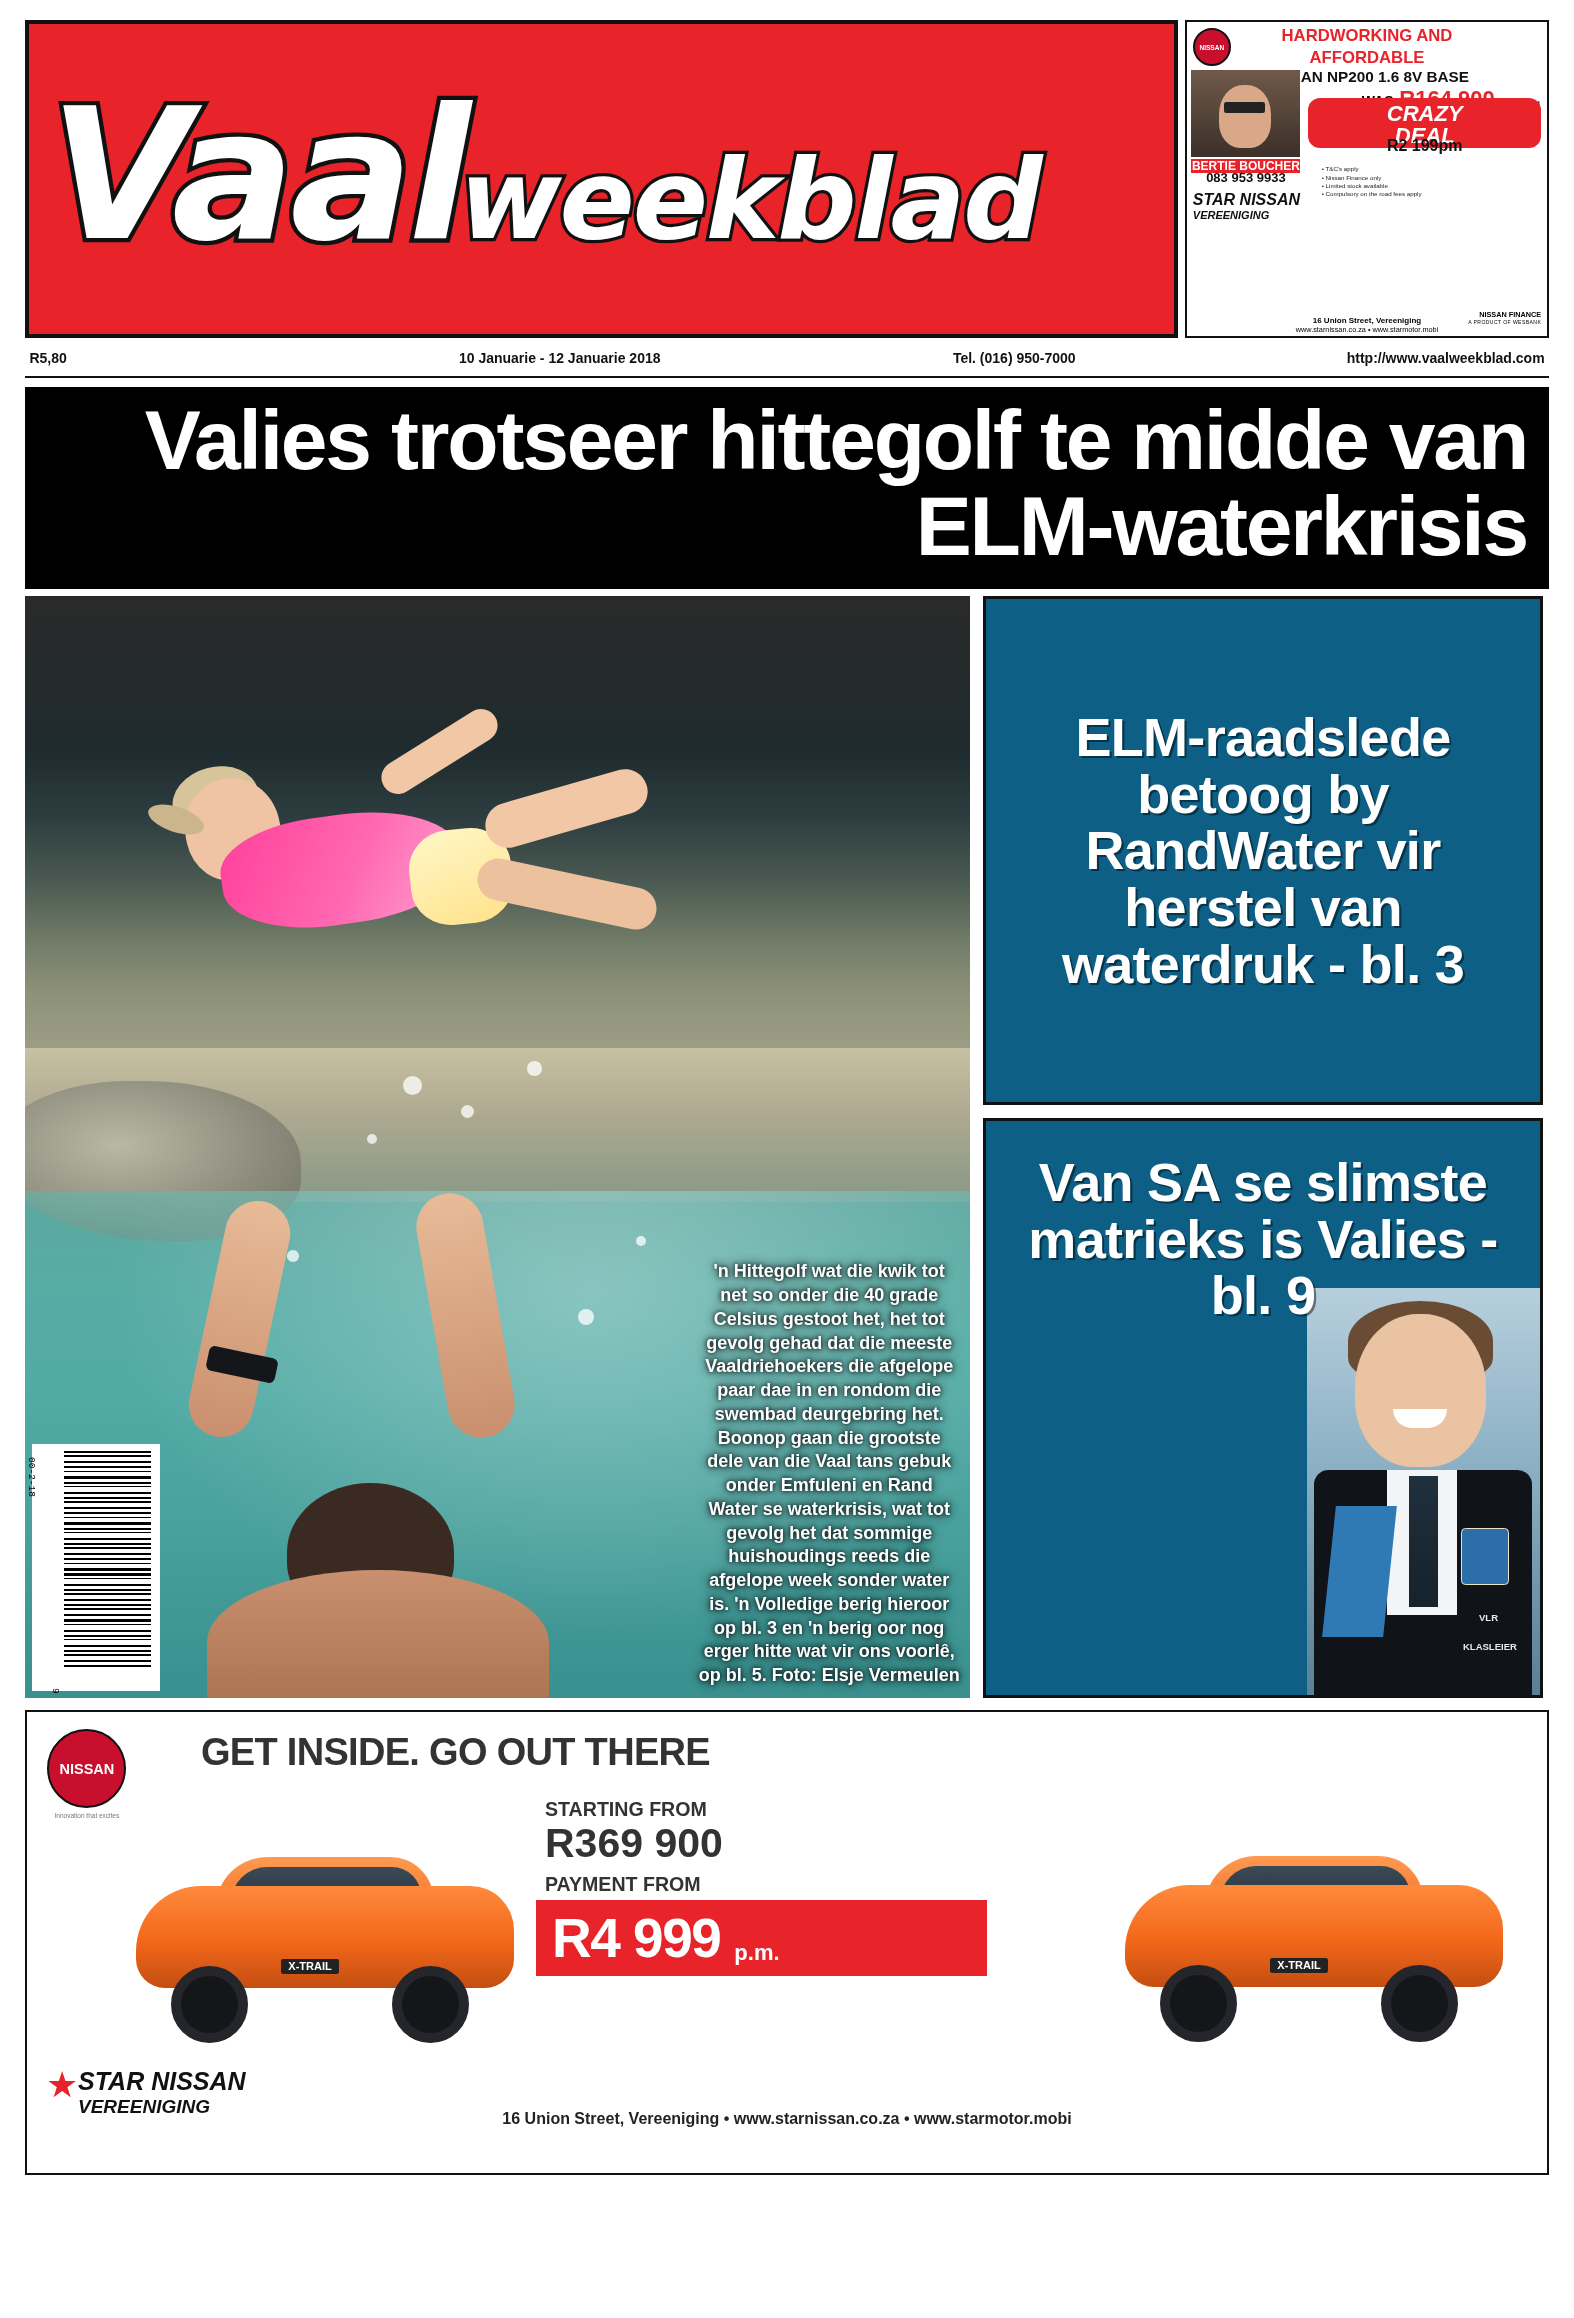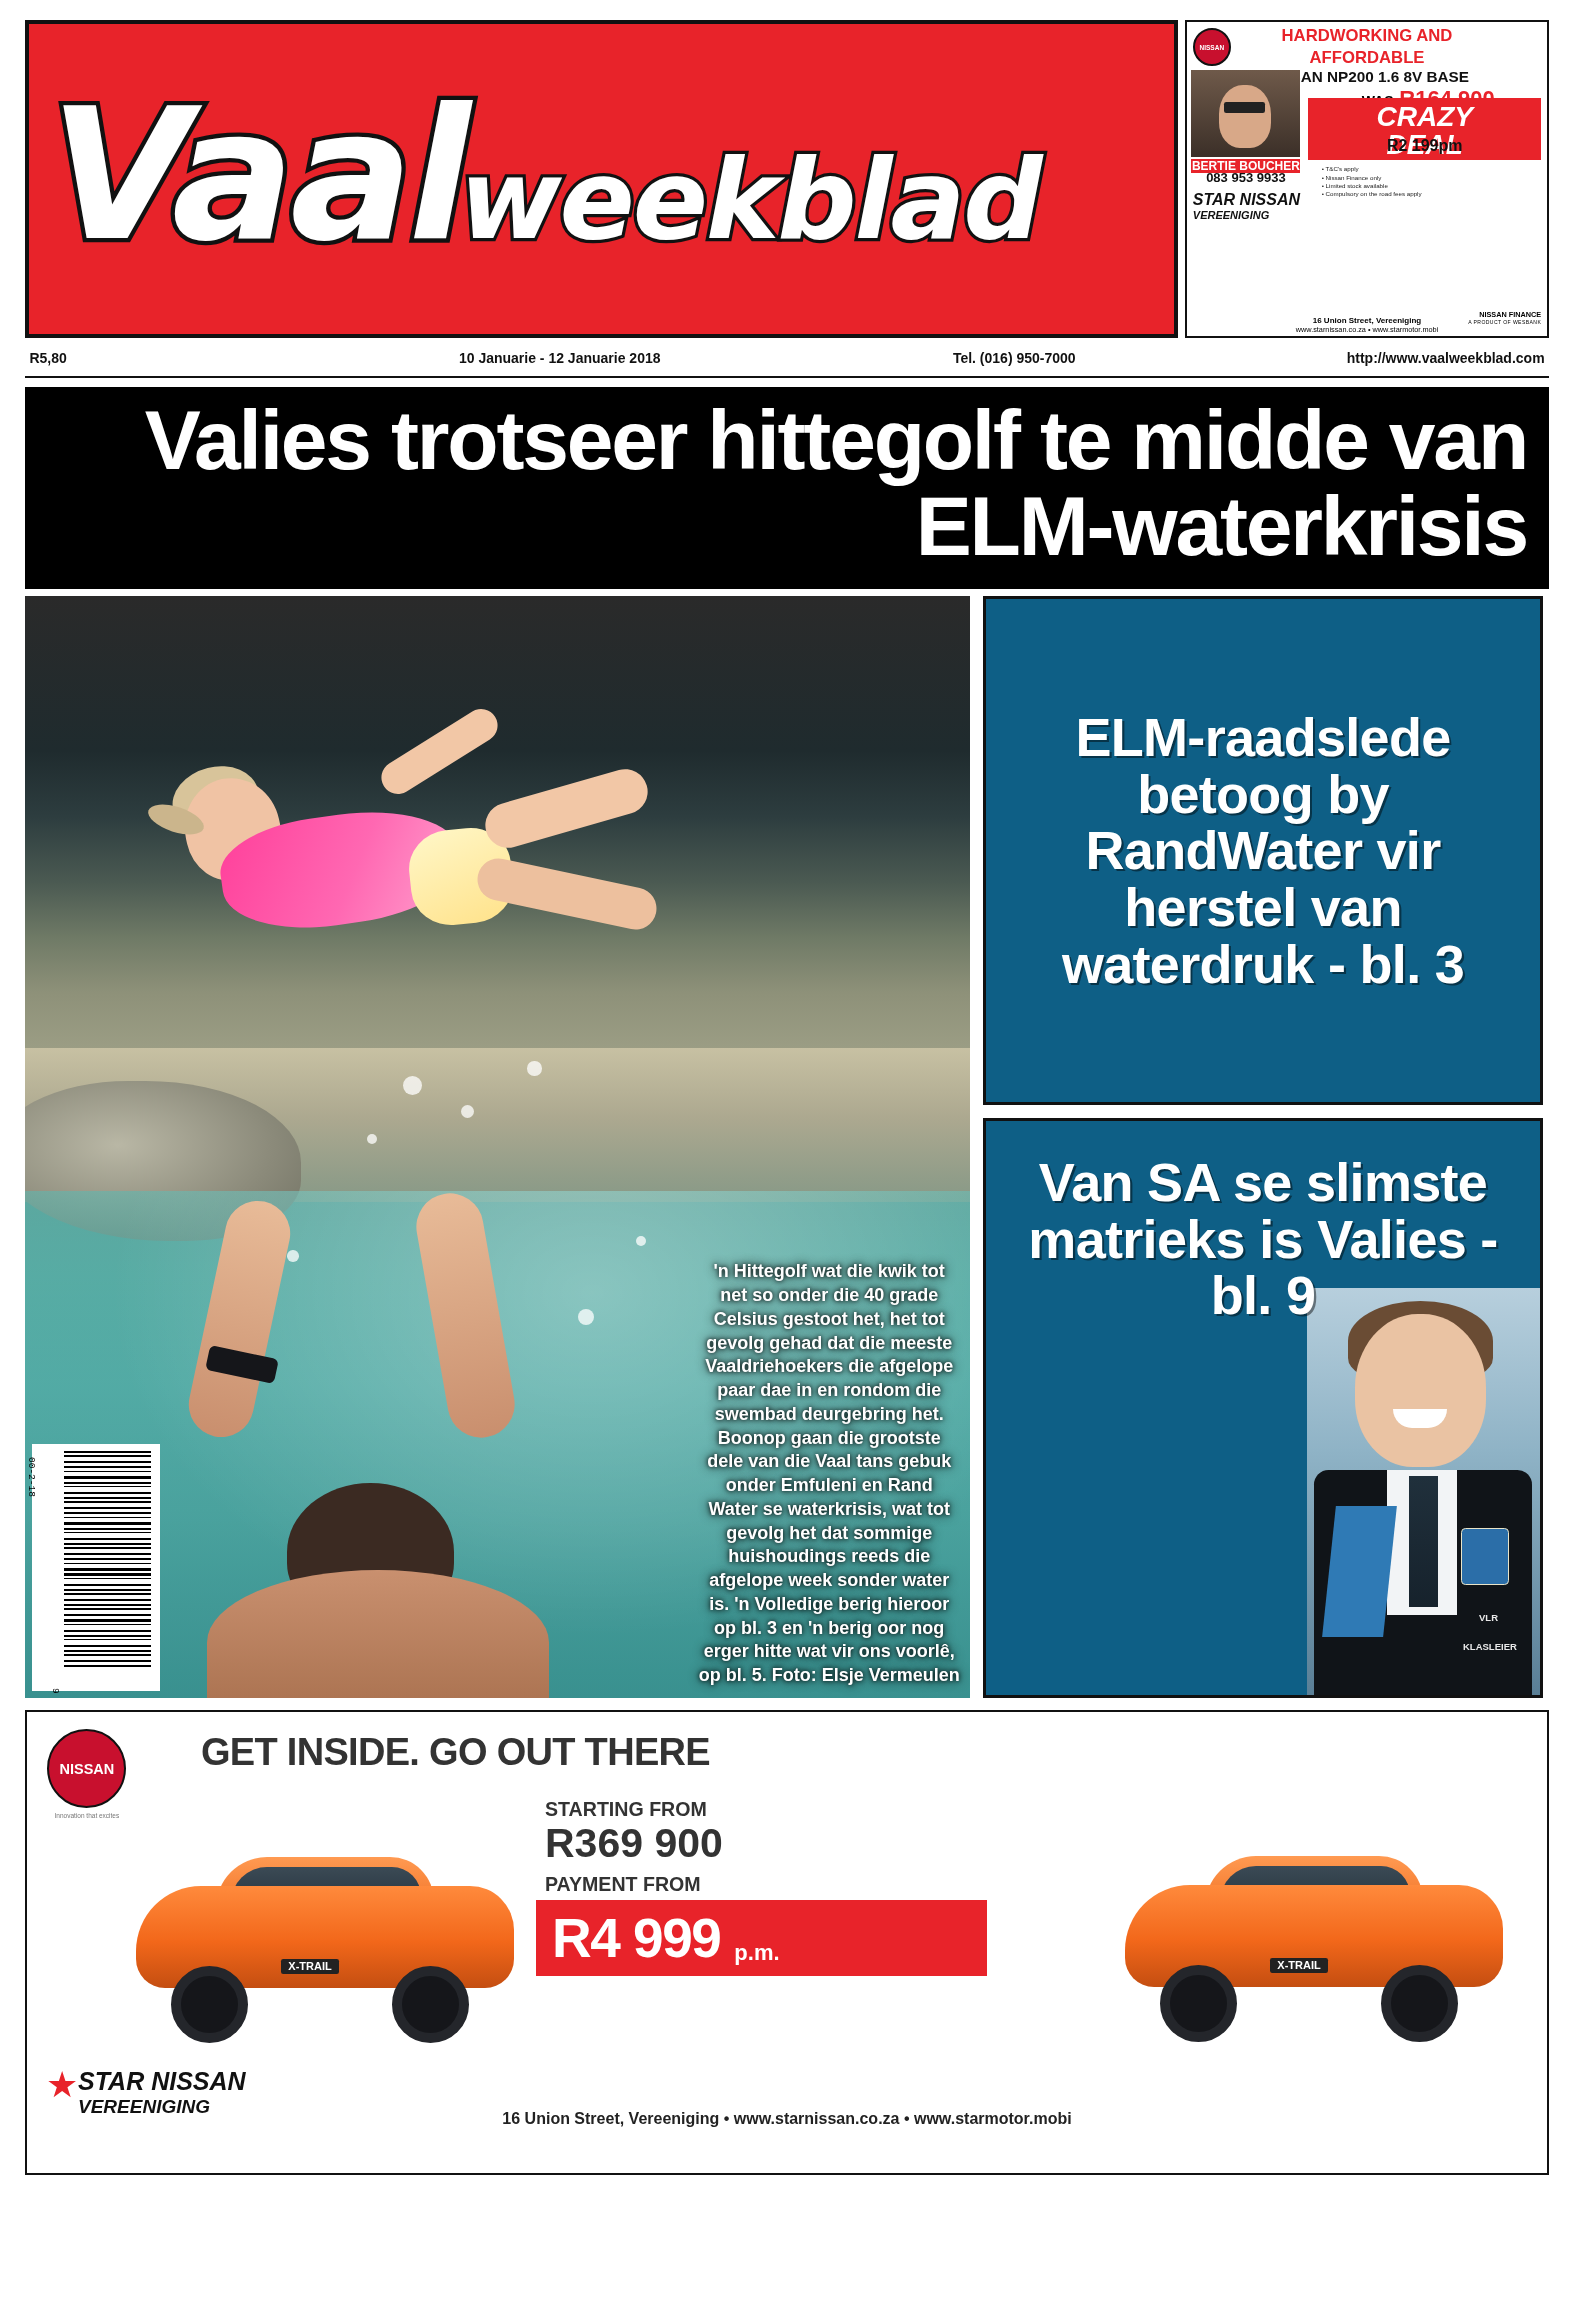--- a/index.html
+++ b/index.html
@@ -120,22 +120,23 @@
     position: absolute; left: 4.4px; top: 137px; width: 109px;
     background: #e8232a; color: #fff; font-weight: bold; font-size: 12px; text-align: center;
   }
   .ta-phone {
     position: absolute; left: 4.4px; top: 148px; width: 109px;
     color: #111; font-weight: bold; font-size: 13px; text-align: center;
   }
   .ta-crazy {
     position: absolute; right: 5.8px; top: 76px; width: 233px;
     background: #e8232a; color: #fff; text-align: center;
-    font-weight: bold; font-size: 28px; line-height: 1.0; padding: 4.4px 0 1.5px 0;
+    font-weight: bold; font-size: 22px; line-height: 1.0; padding: 4.4px 0 1.5px 0;
     font-style: italic;
+    border-radius: 12px;
   }
   .ta-pm {
     position: absolute; right: 5.8px; top: 115px; width: 233px;
     color: #111; font-weight: bold; font-size: 16px; text-align: center;
   }
   .ta-bullets {
     position: absolute; right: 7.3px; top: 143px; width: 218px;
     font-size: 6.2px; line-height: 1.35; color: #222;
   }
   .ta-star {

